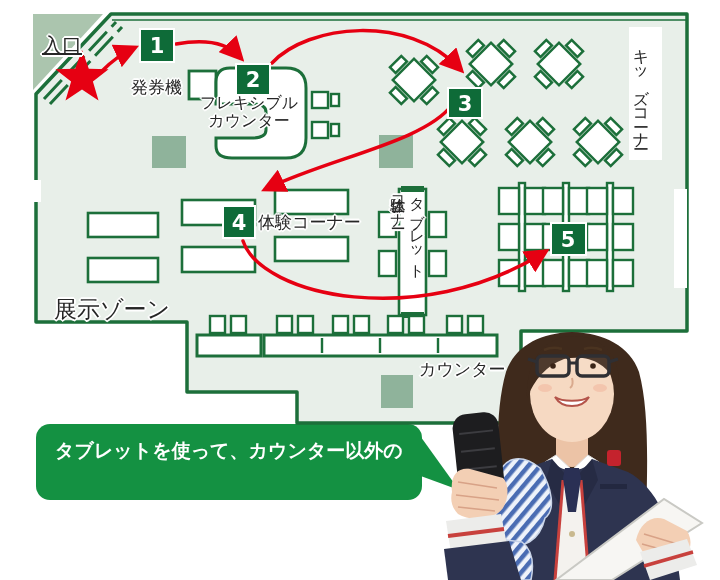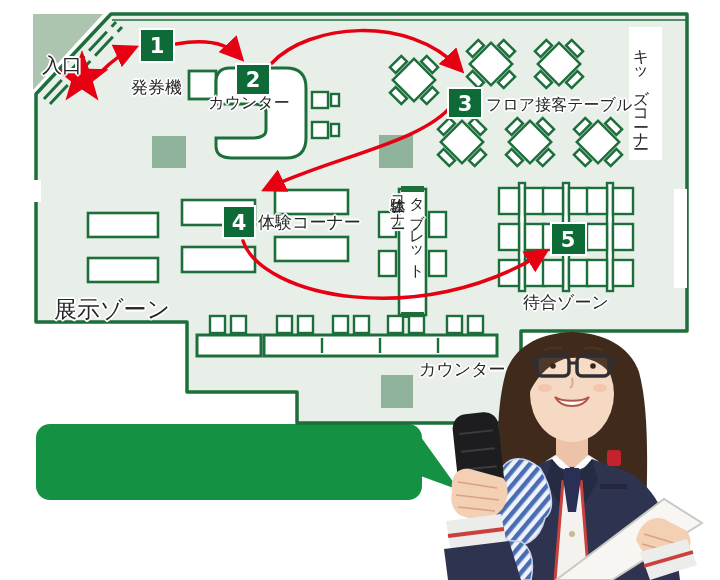--- a/index.html
+++ b/index.html
@@ -16,20 +16,21 @@
           line-height:1.55;padding:12px 19px;box-sizing:border-box;}
   #bubble .bline{display:block;}
   .layer2{z-index:2;}
 </style>
 </head>
 <body>
 
 <div id="stage">
 
   <div id="bubble">
+    <span class="bline">タブレットを使って、カウンター以外の</span>
   </div>
 
   <svg class="layer2" width="720" height="580" viewBox="0 0 720 580">
     <defs>
       <marker id="ah" markerWidth="7" markerHeight="7" refX="4.8" refY="3.5" orient="auto">
         <path d="M0,0 L7,3.5 L0,7 Z" fill="#e60012"></path>
       </marker>
       <pattern id="scarfStripes" width="9" height="9" patternUnits="userSpaceOnUse" patternTransform="rotate(40)">
         <rect width="9" height="9" fill="#eef2fa"></rect>
         <rect width="4.5" height="9" fill="#4a6cb3"></rect>
@@ -258,29 +259,28 @@
         <line x1="462" y1="468" x2="496" y2="468" stroke="#3c3c40" stroke-width="2"></line>
       </g>
       <path d="M 452,492 C 450,475 458,467 470,469 L 503,478 C 509,484 509,498 503,508 C 495,520 470,522 458,514 C 452,508 450,500 452,492 Z" fill="#f3cfb4"></path>
       <path d="M 458,482 L 497,488 M 456,495 L 499,500 M 458,507 L 495,511" stroke="#d8a287" stroke-width="1.6" fill="none"></path>
       <polygon points="446,521 501,514 507,545 451,553" fill="#ececea"></polygon>
       <line x1="448" y1="536" x2="504" y2="529" stroke="#c8413d" stroke-width="4"></line>
       <polygon points="444,549 509,541 521,580 448,580" fill="#2e3450"></polygon>
     </g>
   </svg>
 
-  <div class="lbl" style="left:42px;top:52px;font-size:20px;">入口</div>
+  <div class="lbl" style="left:42px;top:32px;font-size:20px;text-decoration:underline;">入口</div>
   <div class="lbl" style="left:131px;top:76px;font-size:17px;">発券機</div>
   <div class="lbl" style="left:196px;top:94px;width:106px;text-align:center;font-size:16px;line-height:1.15;">
+    <div>フレキシブル</div>
     <div>カウンター</div>
   </div>
-  <div class="lbl" style="left:486px;top:95px;font-size:16px;">フロア接客テーブル</div>
   <div class="lbl vert" style="left:630px;top:38px;height:122px;font-size:16px;">キッズコーナー</div>
   <div class="lbl" style="left:258px;top:211px;font-size:17px;">体験コーナー</div>
   <div class="lbl vert" style="left:388px;top:186px;height:138px;font-size:15px;letter-spacing:0;">
     <div>タブレット</div>
     <div>体験コーナー</div>
   </div>
   <div class="lbl" style="left:54px;top:294px;font-size:23px;">展示ゾーン</div>
-  <div class="lbl" style="left:523px;top:291px;font-size:17px;">待合ゾーン</div>
   <div class="lbl" style="left:419px;top:358px;font-size:17px;">カウンター</div>
 
 </div>
 
 </body></html>

